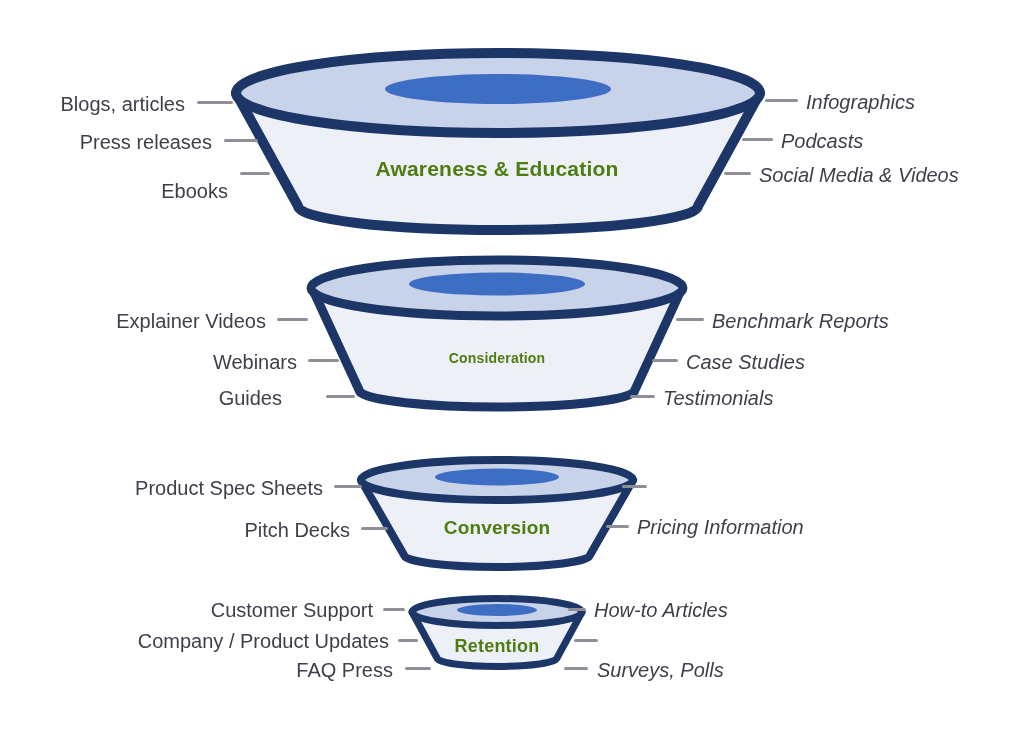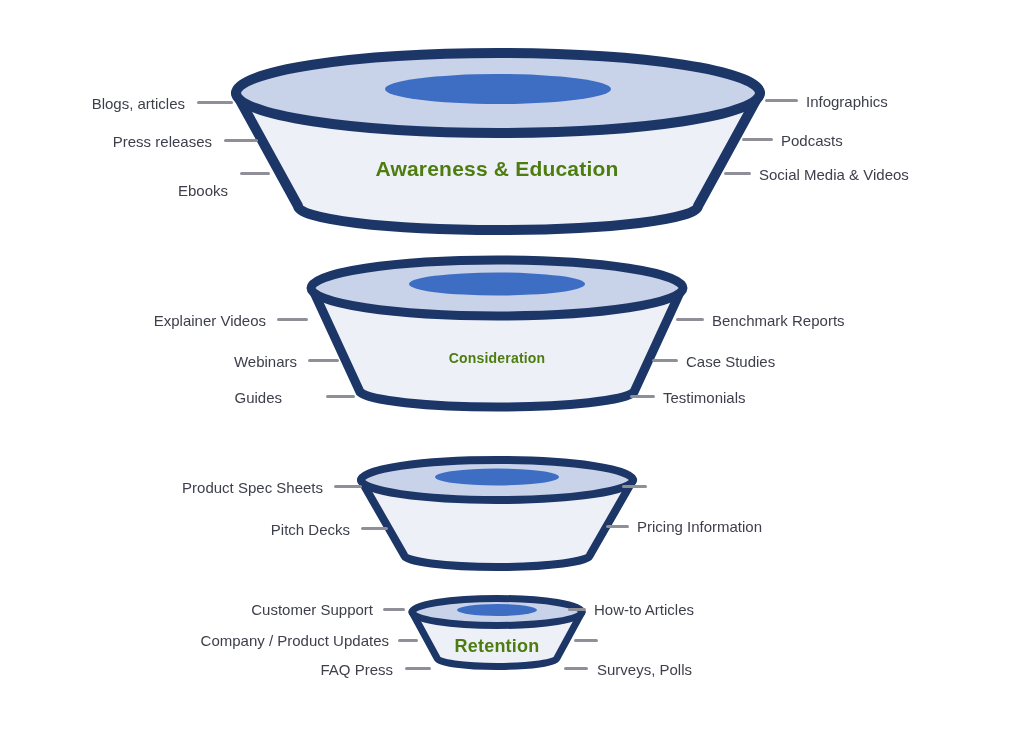--- a/index.html
+++ b/index.html
@@ -10,27 +10,27 @@
   .canvas{
     position:relative;
     width:1024px;
     height:737px;
     background:#ffffff;
     overflow:hidden;
   }
   .funnel-svg{position:absolute;}
   .lbl{
     position:absolute;
-    font-size:15px;
+    font-size:20px;
     line-height:20px;
     color:#3d3f4b;
     white-space:nowrap;
   }
   .lbl.left{text-align:right;}
-  .lbl.right{text-align:center;}
+  .lbl.right{text-align:center;font-style:italic;}
   .conn{
     position:absolute;
     height:2.5px;
     background:#8f9097;
     border-radius:2px;
   }
   .stage-title{
     position:absolute;
     left:347px;
     width:300px;
@@ -85,20 +85,21 @@
   <div class="lbl right" style="left:686px;top:352px">Case Studies</div>
   <div class="conn" style="left:652px;top:359px;width:26px"></div>
   <div class="lbl right" style="left:663px;top:388px">Testimonials</div>
   <div class="conn" style="left:630px;top:395px;width:25px"></div>
 
   <svg class="funnel-svg" style="left:352px;top:454px" width="290" height="125" viewBox="0 0 290 125">
     <path d="M 9 26 L 52 101 A 93 12 0 0 0 238 101 L 281 26 Z" fill="#eef0f7" stroke="#1c3668" stroke-width="8" stroke-linejoin="round"></path>
     <ellipse cx="145" cy="26" rx="136" ry="20" fill="#c8d2e8" stroke="#1c3668" stroke-width="8"></ellipse>
     <ellipse cx="145" cy="23" rx="62" ry="8.5" fill="#3e6dc4"></ellipse>
   </svg>
+  <div class="stage-title" style="top:517px;font-size:19px">Conversion</div>
 
   <div class="lbl left" style="right:701px;top:478px">Product Spec Sheets</div>
   <div class="conn" style="left:334px;top:485px;width:28px"></div>
   <div class="lbl left" style="right:674px;top:520px">Pitch Decks</div>
   <div class="conn" style="left:361px;top:527px;width:27px"></div>
 
   <div class="conn" style="left:622px;top:485px;width:25px"></div>
   <div class="lbl right" style="left:637px;top:517px">Pricing Information</div>
   <div class="conn" style="left:606px;top:525px;width:23px"></div>
 

